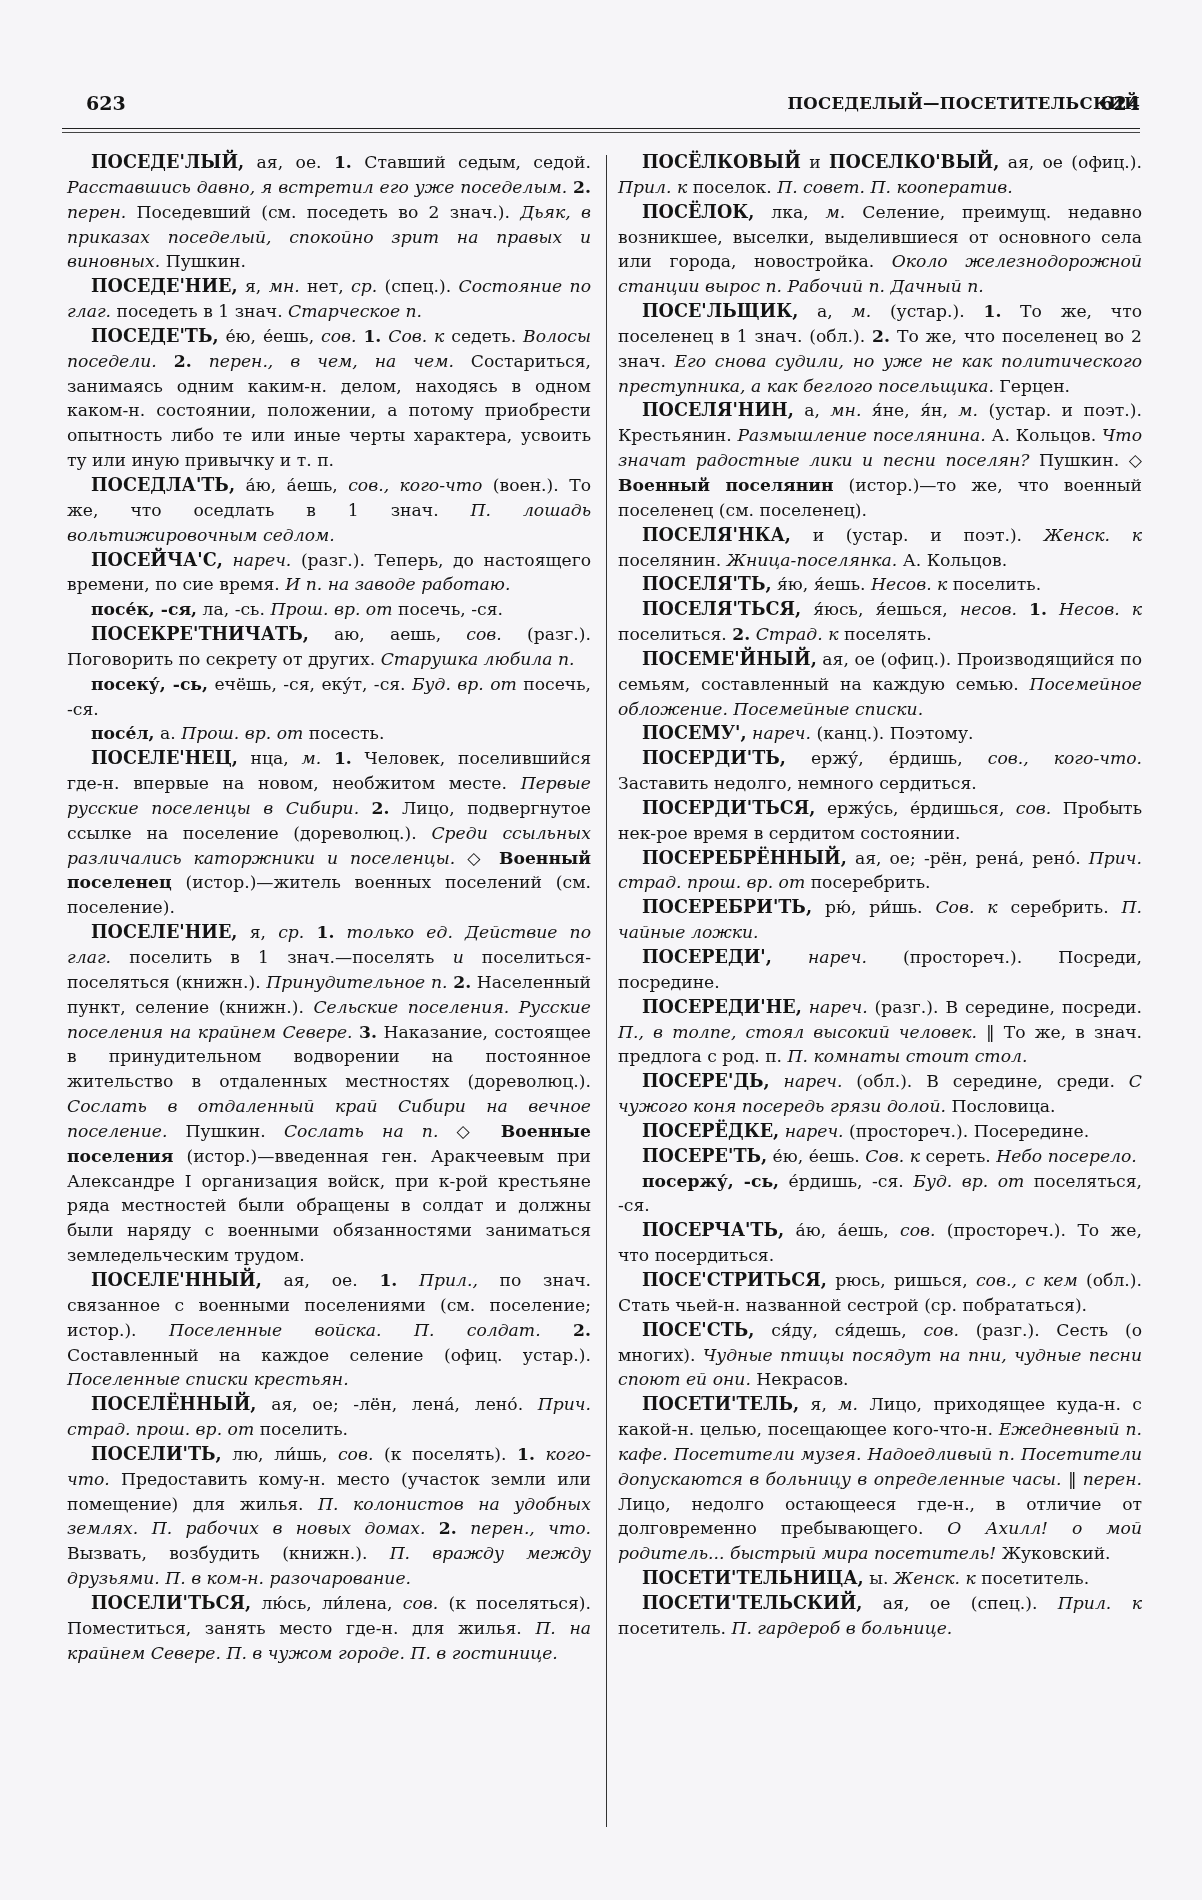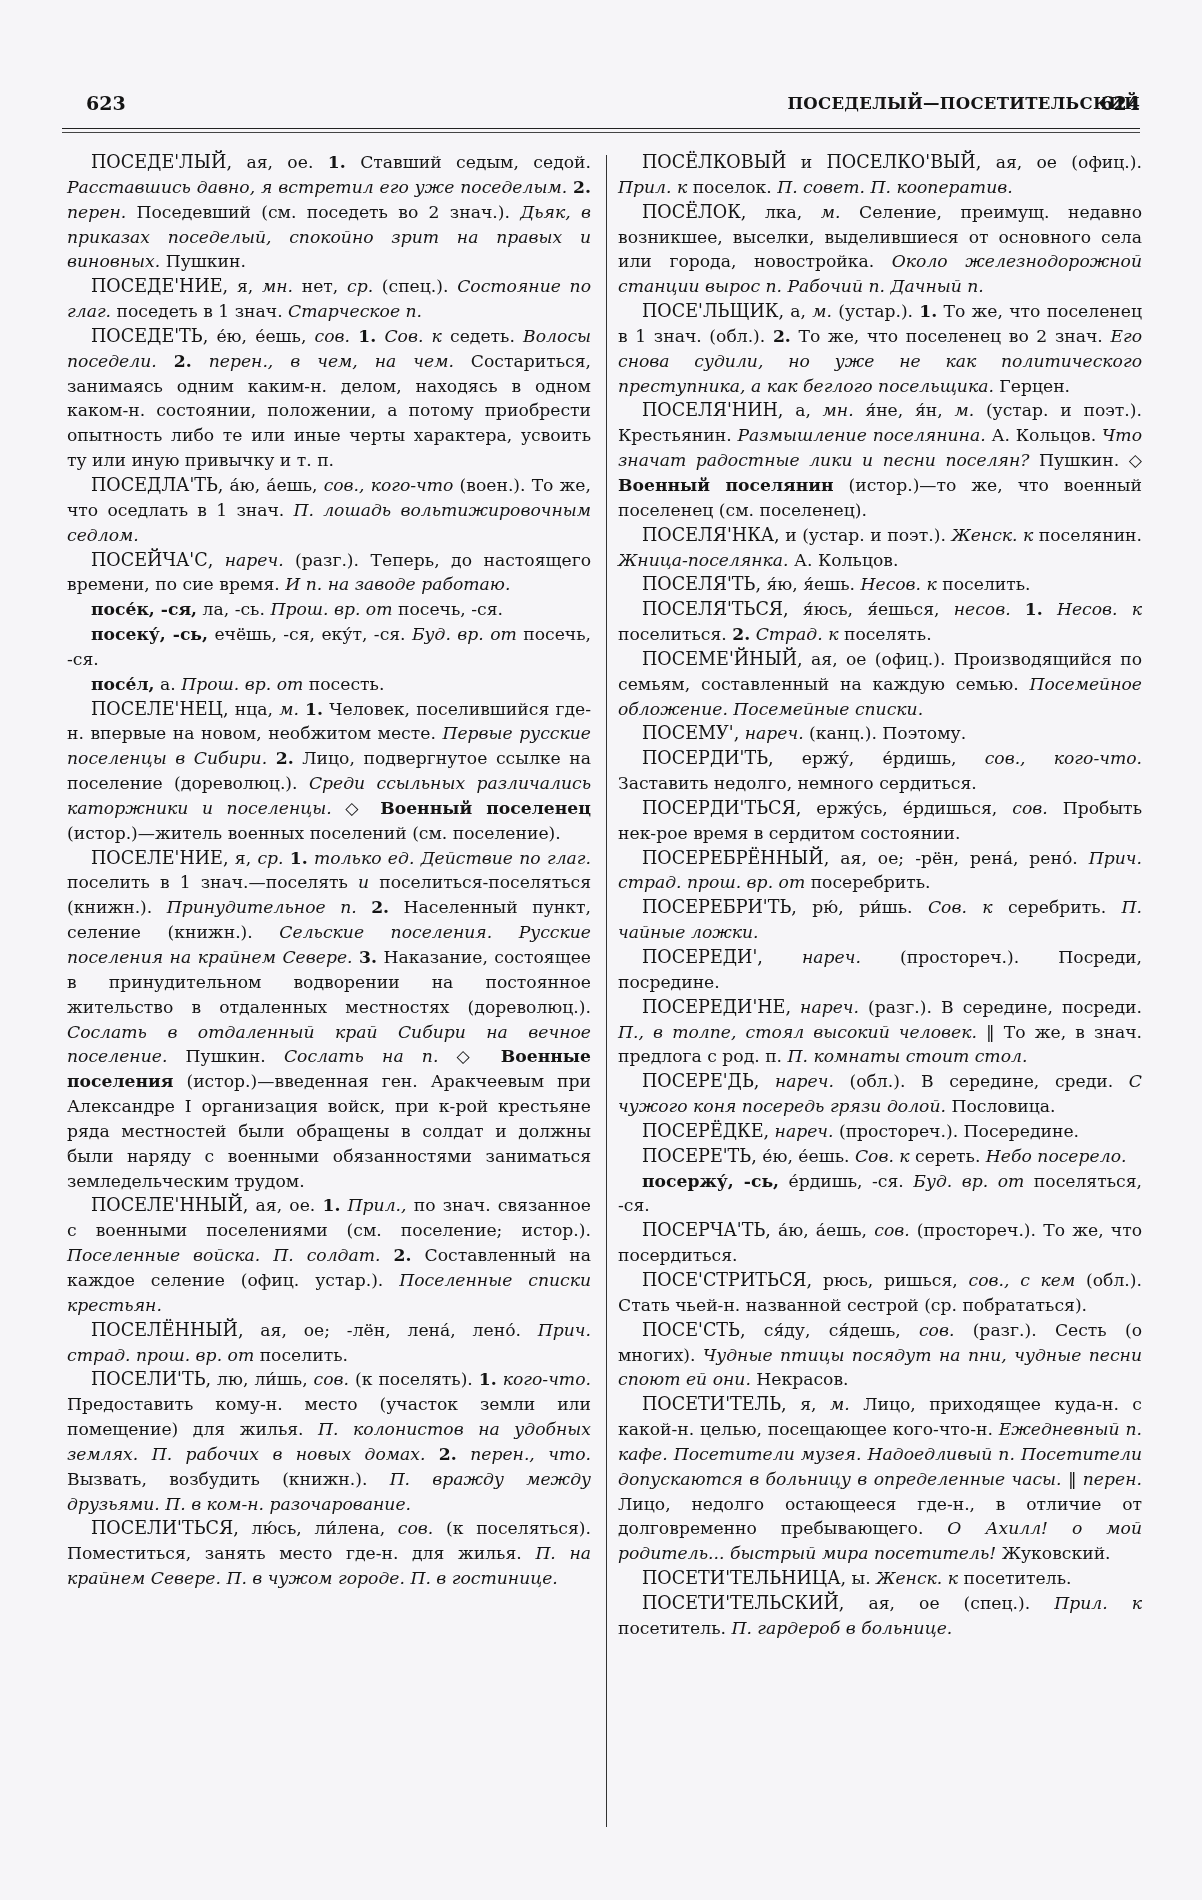--- a/index.html
+++ b/index.html
@@ -23,40 +23,41 @@
     .col {
       position: absolute; top: 150px; width: 524px;
       font-size: 17.2px; line-height: 24.85px; text-align: justify;
     }
     .col.left { left: 67px; }
     .col.right { left: 618px; }
     .divider { position: absolute; left: 606px; top: 155px; width: 0; height: 1672px; border-left: 1.2px solid #333; }
     .entry { text-indent: 24px; margin: 0; }
     .b { font-weight: bold; }
     .i { font-style: italic; }
-    .hw { font-weight: normal; font-size: 17.6px; }
+    .hw { font-weight: bold; font-size: 17.6px; }
   </style>
 </head>
 <body>
 
 <div class="header">
   <span class="page-num left">623</span>
   <div class="running-head">ПОСЕДЕЛЫЙ—ПОСЕТИТЕЛЬСКИЙ</div>
   <span class="page-num right">624</span>
 </div>
 <div class="rule1"></div>
 <div class="rule2"></div>
 
 <div class="col left">
     <p class="entry"><span class="hw">ПОСЕДЕ'ЛЫЙ,</span><span> ая, ое. </span><span class="b">1.</span><span> Ставший седым, седой. </span><span class="i">Расставшись давно, я встретил его уже поседелым.</span><span> </span><span class="b">2.</span><span> </span><span class="i">перен.</span><span> Поседевший (см. поседеть во 2 знач.). </span><span class="i">Дьяк, в приказах поседелый, спокойно зрит на правых и виновных.</span><span> Пушкин.</span></p>
     <p class="entry"><span class="hw">ПОСЕДЕ'НИЕ,</span><span> я, </span><span class="i">мн.</span><span> нет, </span><span class="i">ср.</span><span> (спец.). </span><span class="i">Состояние по глаг.</span><span> поседеть в 1 знач. </span><span class="i">Старческое п.</span></p>
     <p class="entry"><span class="hw">ПОСЕДЕ'ТЬ,</span><span> е́ю, е́ешь, </span><span class="i">сов.</span><span> </span><span class="b">1.</span><span> </span><span class="i">Сов. к</span><span> седеть. </span><span class="i">Волосы поседели.</span><span> </span><span class="b">2.</span><span> </span><span class="i">перен., в чем, на чем.</span><span> Состариться, занимаясь одним каким-н. делом, находясь в одном каком-н. состоянии, положении, а потому приобрести опытность либо те или иные черты характера, усвоить ту или иную привычку и т. п.</span></p>
     <p class="entry"><span class="hw">ПОСЕДЛА'ТЬ,</span><span> а́ю, а́ешь, </span><span class="i">сов., кого-что</span><span> (воен.). То же, что оседлать в 1 знач. </span><span class="i">П. лошадь вольтижировочным седлом.</span></p>
     <p class="entry"><span class="hw">ПОСЕЙЧА'С,</span><span> </span><span class="i">нареч.</span><span> (разг.). Теперь, до настоящего времени, по сие время. </span><span class="i">И п. на заводе работаю.</span></p>
     <p class="entry"><span class="b">посе́к, -ся,</span><span> ла, -сь. </span><span class="i">Прош. вр. от</span><span> посечь, -ся.</span></p>
+    <p class="entry"><span class="hw">ПОСЕКРЕ'ТНИЧАТЬ,</span><span> аю, аешь, </span><span class="i">сов.</span><span> (разг.). Поговорить по секрету от других. </span><span class="i">Старушка любила п.</span></p>
     <p class="entry"><span class="b">посеку́, -сь,</span><span> ечёшь, -ся, еку́т, -ся. </span><span class="i">Буд. вр. от</span><span> посечь, -ся.</span></p>
     <p class="entry"><span class="b">посе́л,</span><span> а. </span><span class="i">Прош. вр. от</span><span> посесть.</span></p>
     <p class="entry"><span class="hw">ПОСЕЛЕ'НЕЦ,</span><span> нца, </span><span class="i">м.</span><span> </span><span class="b">1.</span><span> Человек, поселившийся где-н. впервые на новом, необжитом месте. </span><span class="i">Первые русские поселенцы в Сибири.</span><span> </span><span class="b">2.</span><span> Лицо, подвергнутое ссылке на поселение (дореволюц.). </span><span class="i">Среди ссыльных различались каторжники и поселенцы.</span><span> ◇ </span><span class="b">Военный поселенец</span><span> (истор.)—житель военных поселений (см. поселение).</span></p>
     <p class="entry"><span class="hw">ПОСЕЛЕ'НИЕ,</span><span> я, </span><span class="i">ср.</span><span> </span><span class="b">1.</span><span> </span><span class="i">только ед. Действие по глаг.</span><span> поселить в 1 знач.—поселять </span><span class="i">и</span><span> поселиться-поселяться (книжн.). </span><span class="i">Принудительное п.</span><span> </span><span class="b">2.</span><span> Населенный пункт, селение (книжн.). </span><span class="i">Сельские поселения. Русские поселения на крайнем Севере.</span><span> </span><span class="b">3.</span><span> Наказание, состоящее в принудительном водворении на постоянное жительство в отдаленных местностях (дореволюц.). </span><span class="i">Сослать в отдаленный край Сибири на вечное поселение.</span><span> Пушкин. </span><span class="i">Сослать на п.</span><span> ◇ </span><span class="b">Военные поселения</span><span> (истор.)—введенная ген. Аракчеевым при Александре I организация войск, при к-рой крестьяне ряда местностей были обращены в солдат и должны были наряду с военными обязанностями заниматься земледельческим трудом.</span></p>
     <p class="entry"><span class="hw">ПОСЕЛЕ'ННЫЙ,</span><span> ая, ое. </span><span class="b">1.</span><span> </span><span class="i">Прил.,</span><span> по знач. связанное с военными поселениями (см. поселение; истор.). </span><span class="i">Поселенные войска. П. солдат.</span><span> </span><span class="b">2.</span><span> Составленный на каждое селение (офиц. устар.). </span><span class="i">Поселенные списки крестьян.</span></p>
     <p class="entry"><span class="hw">ПОСЕЛЁННЫЙ,</span><span> ая, ое; -лён, лена́, лено́. </span><span class="i">Прич. страд. прош. вр. от</span><span> поселить.</span></p>
     <p class="entry"><span class="hw">ПОСЕЛИ'ТЬ,</span><span> лю, ли́шь, </span><span class="i">сов.</span><span> (к поселять). </span><span class="b">1.</span><span> </span><span class="i">кого-что.</span><span> Предоставить кому-н. место (участок земли или помещение) для жилья. </span><span class="i">П. колонистов на удобных землях. П. рабочих в новых домах.</span><span> </span><span class="b">2.</span><span> </span><span class="i">перен., что.</span><span> Вызвать, возбудить (книжн.). </span><span class="i">П. вражду между друзьями. П. в ком-н. разочарование.</span></p>
     <p class="entry"><span class="hw">ПОСЕЛИ'ТЬСЯ,</span><span> лю́сь, ли́лена, </span><span class="i">сов.</span><span> (к поселяться). Поместиться, занять место где-н. для жилья. </span><span class="i">П. на крайнем Севере. П. в чужом городе. П. в гостинице.</span></p>
   </div>
 <div class="divider"></div>

